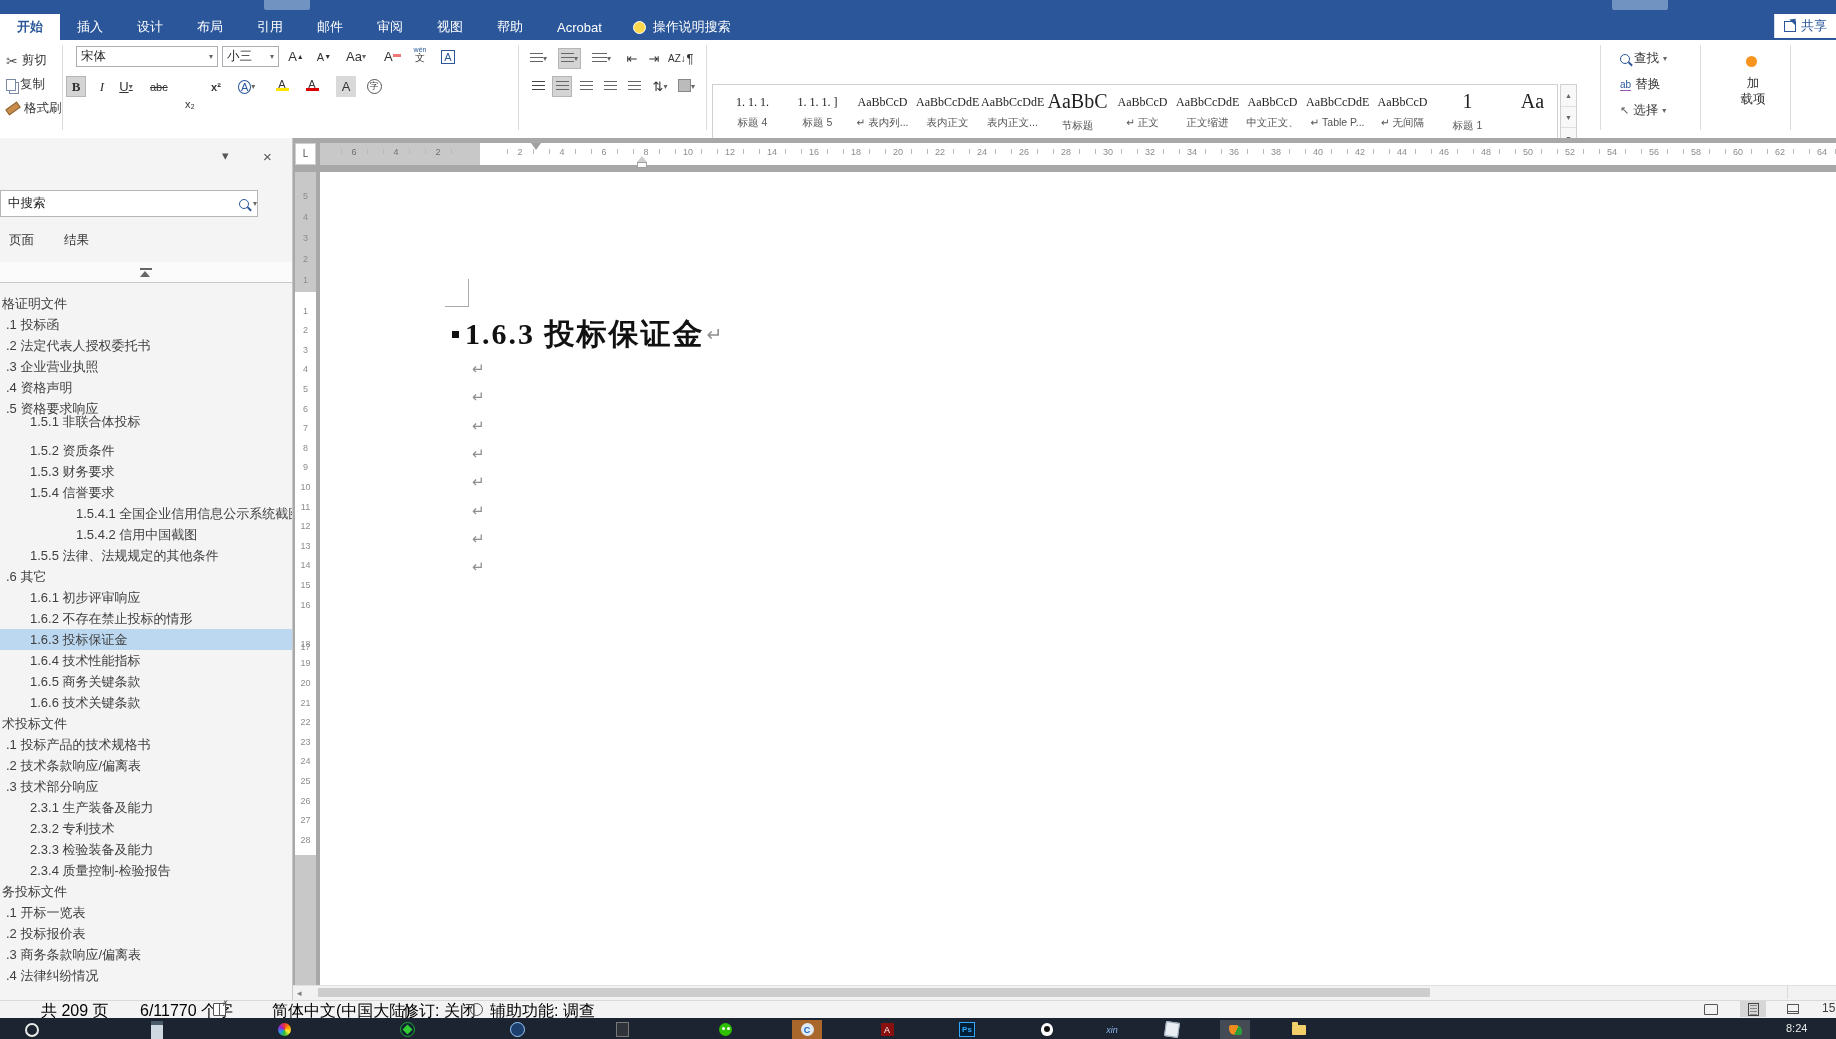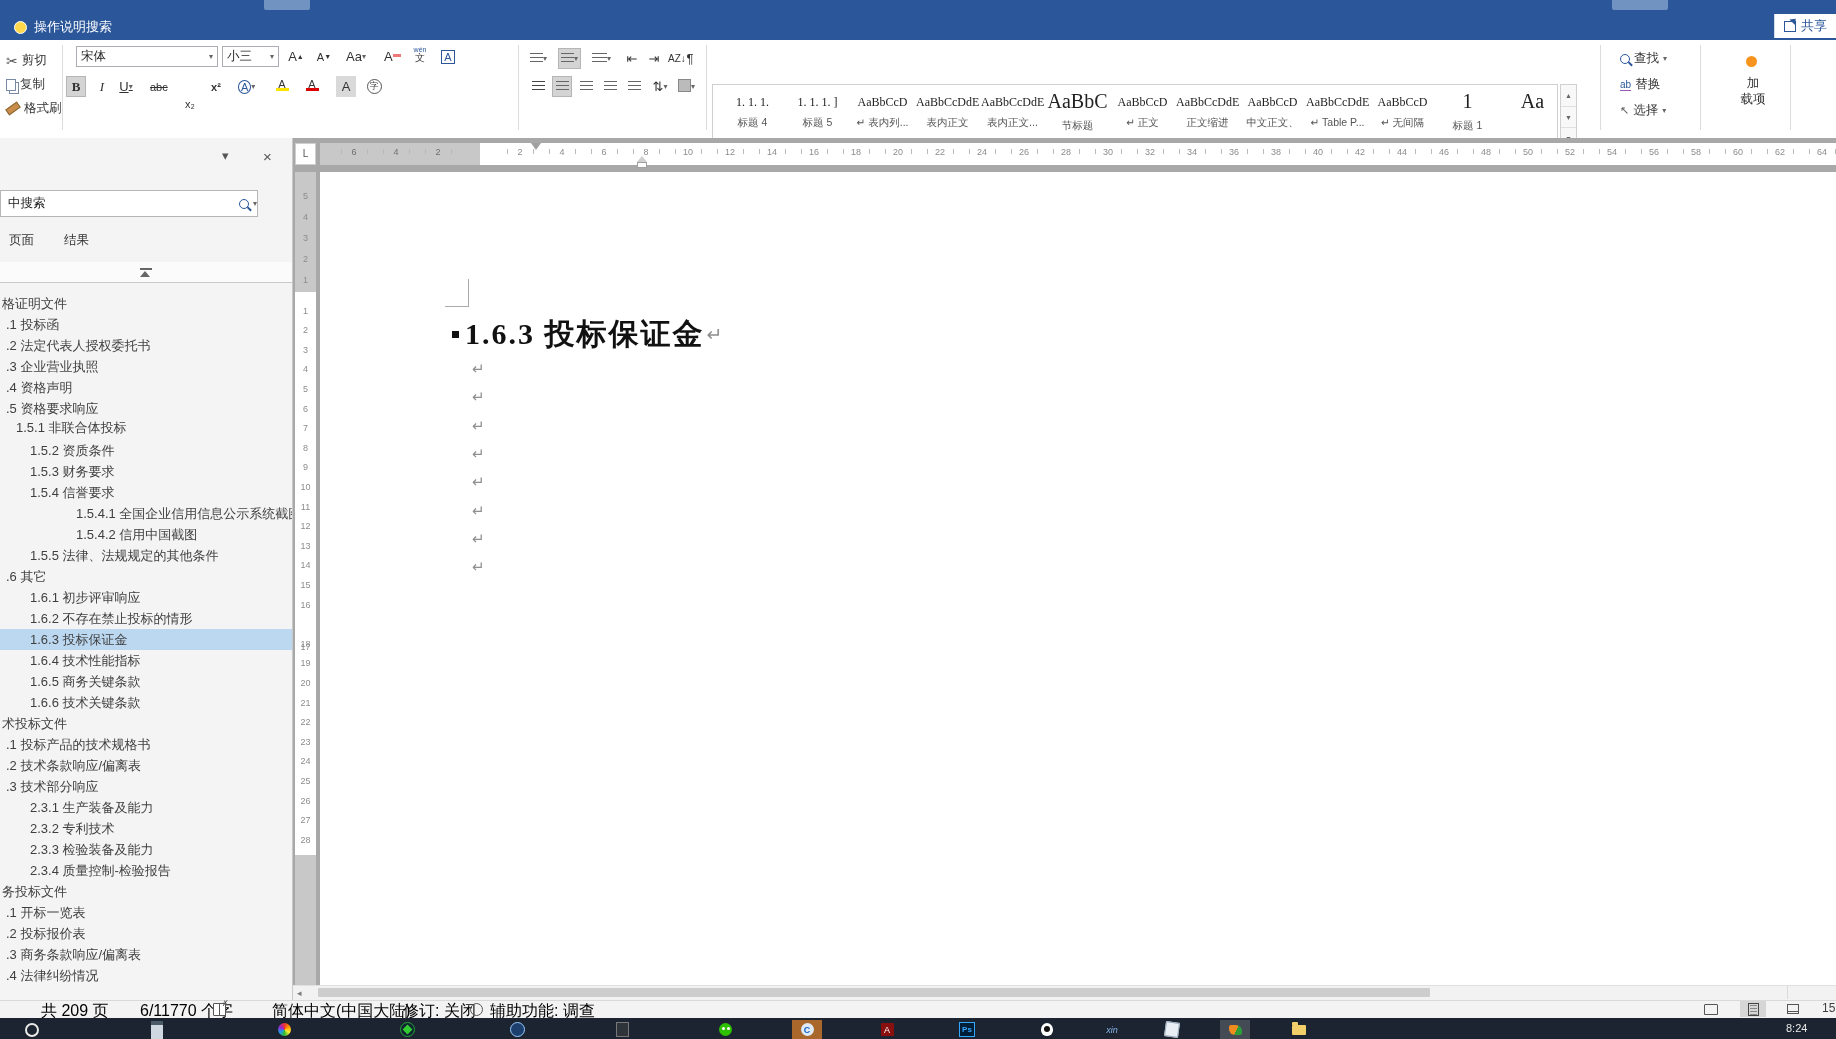--- a/index.html
+++ b/index.html
@@ -134,20 +134,32 @@
 </head>
 <body>
 
 <div id="root">
 
   <div class="abs" id="titlebar"></div>
   <div class="abs title-remnant" style="left:264px;width:46px;"></div>
   <div class="abs title-remnant" style="left:1612px;width:56px;"></div>
 
   <div class="abs" id="tabbar">
+    <div id="tabs-holder" style="display:flex;">
+        <div class="rtab active">开始</div>
+        <div class="rtab">插入</div>
+        <div class="rtab">设计</div>
+        <div class="rtab">布局</div>
+        <div class="rtab">引用</div>
+        <div class="rtab">邮件</div>
+        <div class="rtab">审阅</div>
+        <div class="rtab">视图</div>
+        <div class="rtab">帮助</div>
+        <div class="rtab">Acrobat</div>
+      </div>
     <div id="tellme">
       <span class="bulb"></span>
       <span>操作说明搜索</span>
     </div>
   </div>
   <div class="abs" id="share-btn">
     <span class="share-glyph"></span>
     <span>共享</span>
   </div>
 
@@ -401,21 +413,21 @@
           <div class="jump-tri"></div>
         </div>
     </div>
     <div class="abs" id="navlist">
         <div class="nav-item" style="top: 0px; padding-left: 2px;">格证明文件</div>
         <div class="nav-item" style="top: 21px; padding-left: 6px;">.1 投标函</div>
         <div class="nav-item" style="top: 42px; padding-left: 6px;">.2 法定代表人授权委托书</div>
         <div class="nav-item" style="top: 63px; padding-left: 6px;">.3 企业营业执照</div>
         <div class="nav-item" style="top: 84px; padding-left: 6px;">.4 资格声明</div>
         <div class="nav-item" style="top: 105px; padding-left: 6px;">.5 资格要求响应</div>
-        <div class="nav-item" style="top: 124px; padding-left: 16px;">1.5.1 非联合体投标</div>
+        <div class="nav-item" style="top: 118px; padding-left: 30px;">1.5.1 非联合体投标</div>
         <div class="nav-item" style="top: 147px; padding-left: 30px;">1.5.2 资质条件</div>
         <div class="nav-item" style="top: 168px; padding-left: 30px;">1.5.3 财务要求</div>
         <div class="nav-item" style="top: 189px; padding-left: 30px;">1.5.4 信誉要求</div>
         <div class="nav-item" style="top: 210px; padding-left: 76px;">1.5.4.1 全国企业信用信息公示系统截图</div>
         <div class="nav-item" style="top: 231px; padding-left: 76px;">1.5.4.2 信用中国截图</div>
         <div class="nav-item" style="top: 252px; padding-left: 30px;">1.5.5 法律、法规规定的其他条件</div>
         <div class="nav-item" style="top: 273px; padding-left: 6px;">.6 其它</div>
         <div class="nav-item" style="top: 294px; padding-left: 30px;">1.6.1 初步评审响应</div>
         <div class="nav-item" style="top: 315px; padding-left: 30px;">1.6.2 不存在禁止投标的情形</div>
         <div class="nav-item sel" style="top: 336px; padding-left: 30px;">1.6.3 投标保证金</div>

